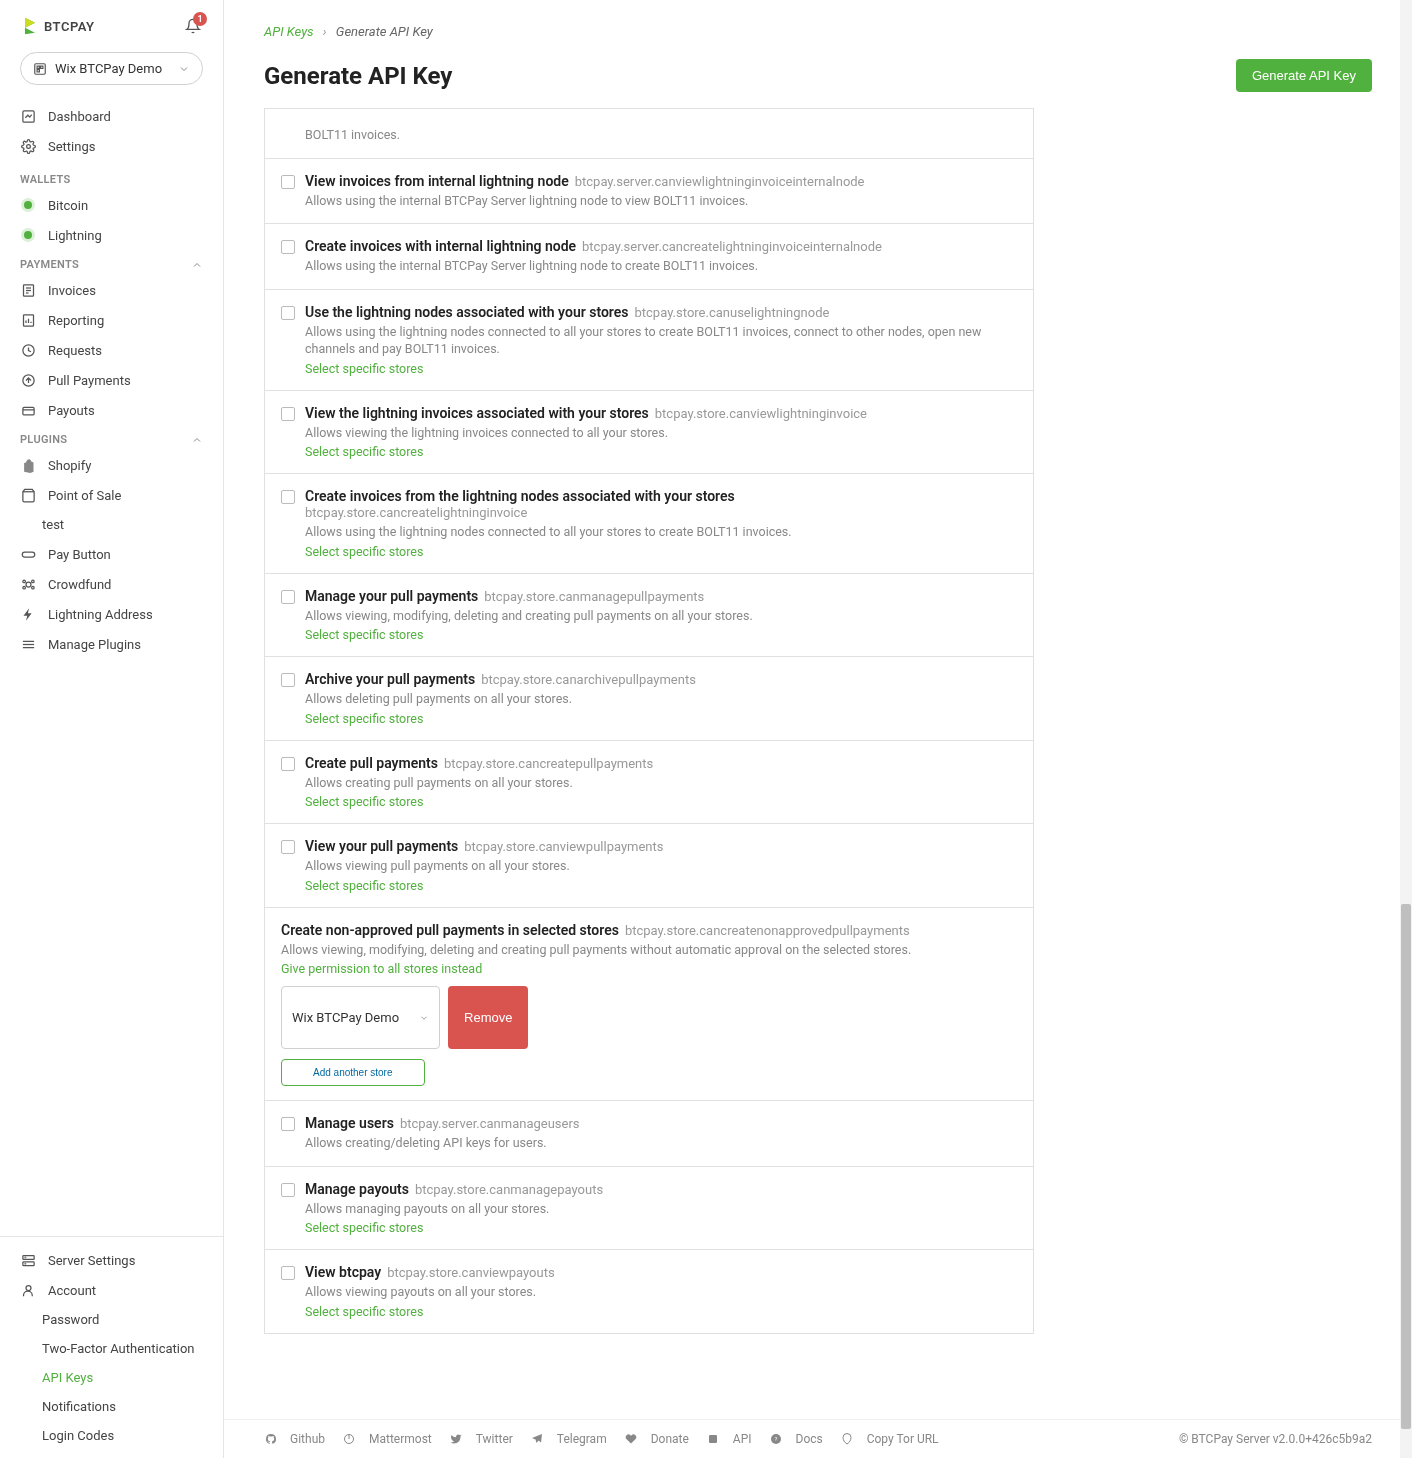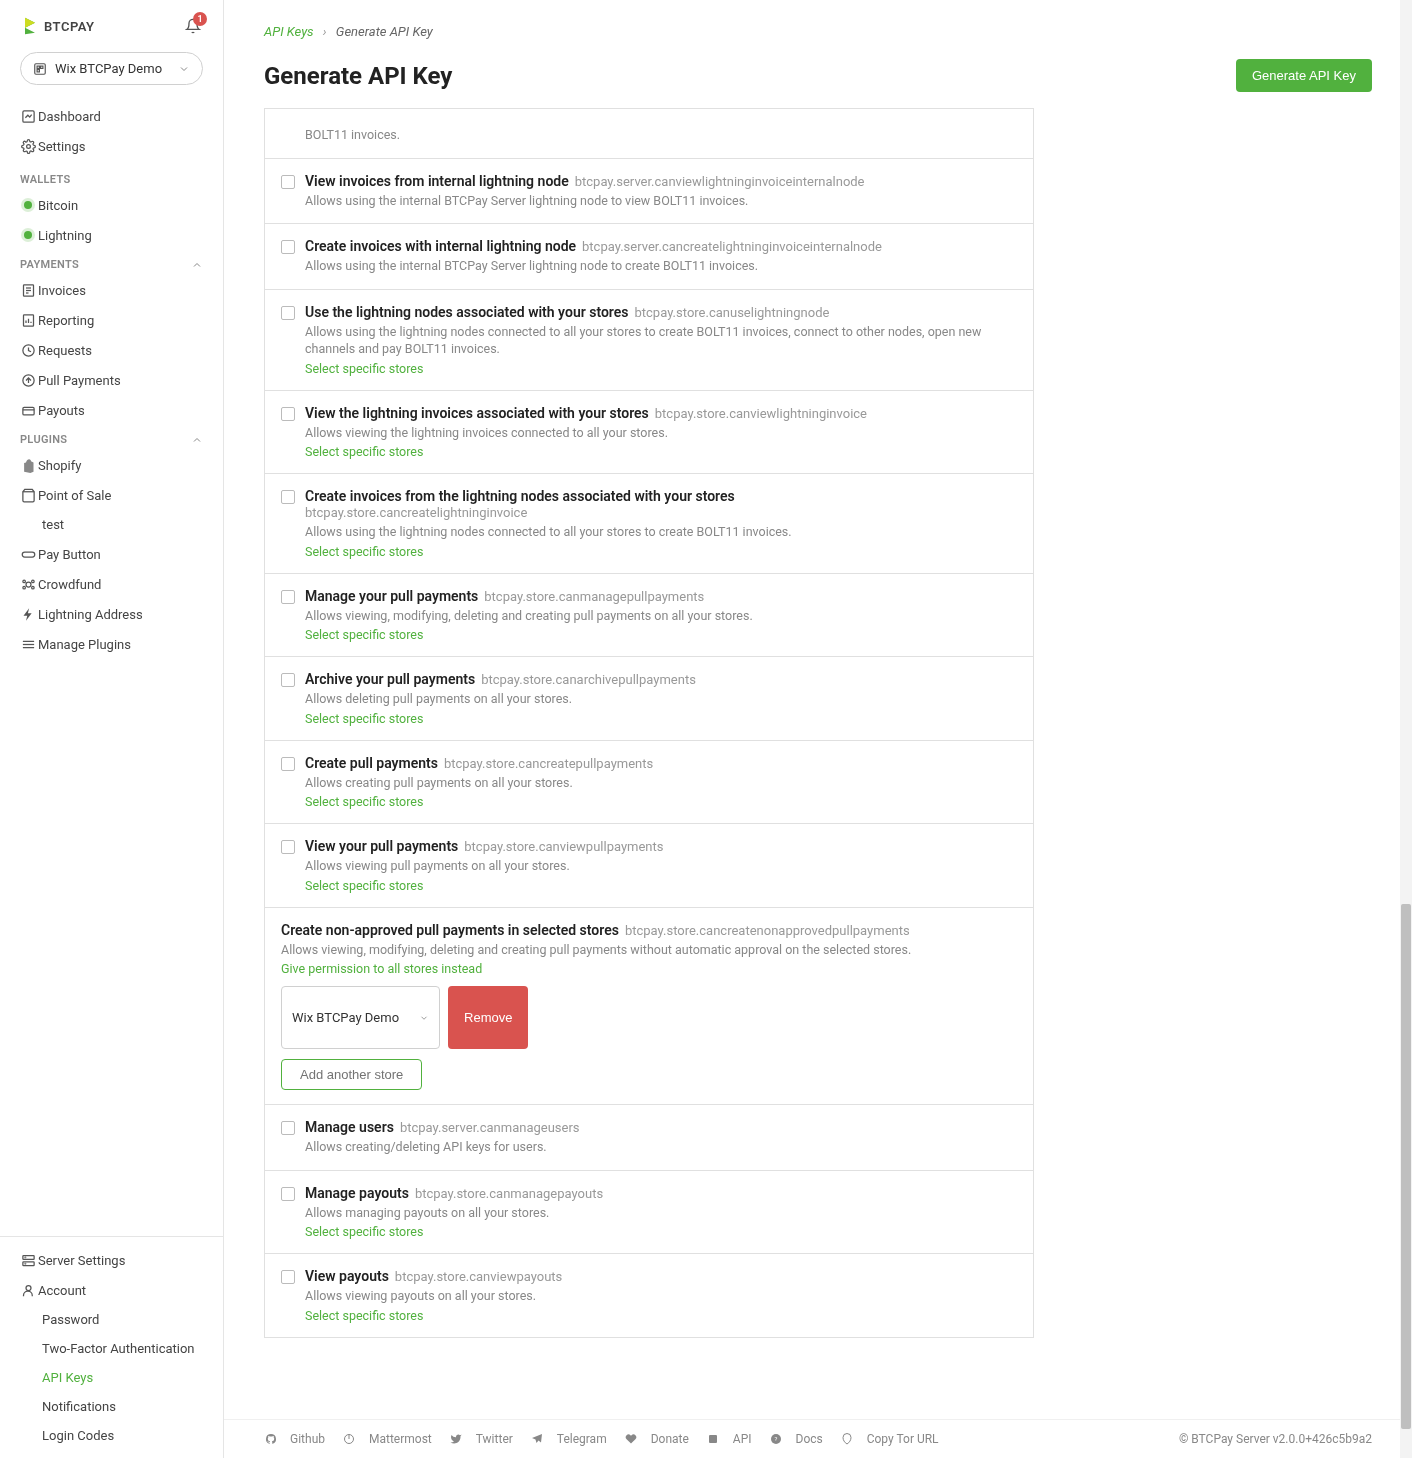--- a/index.html
+++ b/index.html
@@ -8,21 +8,21 @@
 .sidebar { width: 224px; border-right: 1px solid #e5e5e5; display: flex; flex-direction: column; background: #fff; }
 .sidebar-top { padding: 16px 20px 8px; display: flex; align-items: center; justify-content: space-between; }
 .logo { display: flex; align-items: center; gap: 4px; font-weight: 600; color: #444; font-size: 13px; letter-spacing: 0.5px; }
 .logo-mark { width: 20px; height: 20px; }
 .bell { position: relative; width: 20px; height: 20px; display: flex; align-items: center; justify-content: center; }
 .bell-badge { position: absolute; top: -4px; right: -4px; background: #d9534f; color: #fff; font-size: 9px; width: 14px; height: 14px; border-radius: 7px; display: flex; align-items: center; justify-content: center; font-weight: 600; }
 .store-select { margin: 8px 20px 12px; border: 1px solid #d0d0d0; border-radius: 20px; padding: 8px 12px; display: flex; align-items: center; justify-content: space-between; cursor: pointer; font-size: 13px; }
 .store-select-left { display: flex; align-items: center; gap: 8px; }
 .nav-section { padding: 4px 0; }
 .nav-label { font-size: 11px; font-weight: 600; color: #888; padding: 8px 20px 4px; letter-spacing: 0.3px; display: flex; justify-content: space-between; align-items: center; }
-.nav-item { display: flex; align-items: center; gap: 2px; padding: 7px 20px; cursor: pointer; font-size: 13px; color: #444; }
+.nav-item { display: flex; align-items: center; gap: 12px; padding: 7px 20px; cursor: pointer; font-size: 13px; color: #444; }
 .nav-item.sub { padding-left: 42px; }
 .nav-item.active { color: #51b13e; }
 .nav-icon { width: 16px; height: 16px; display: flex; align-items: center; justify-content: center; flex-shrink: 0; }
 .dot-green { width: 8px; height: 8px; border-radius: 50%; background: #51b13e; box-shadow: 0 0 0 3px rgba(81,177,62,0.2); }
 .sidebar-scrollable { flex: 1; overflow-y: auto; }
 .sidebar-bottom { border-top: 1px solid #e5e5e5; padding: 8px 0; }
 .main { flex: 1; display: flex; flex-direction: column; overflow: hidden; position: relative; }
 .main-content { flex: 1; overflow-y: auto; padding: 24px 40px 16px; }
 .breadcrumb { font-size: 13px; margin-bottom: 20px; font-style: italic; }
 .breadcrumb a { color: #51b13e; text-decoration: none; }
@@ -38,21 +38,21 @@
 .perm-check { width: 14px; height: 14px; border: 1.5px solid #bbb; border-radius: 2px; margin-top: 2px; flex-shrink: 0; cursor: pointer; }
 .perm-body { flex: 1; }
 .perm-title { font-weight: 600; font-size: 14px; color: #222; display: inline; }
 .perm-code { color: #999; font-size: 13px; margin-left: 6px; }
 .perm-desc { color: #888; font-size: 12.5px; margin-top: 3px; line-height: 1.4; }
 .perm-link { color: #51b13e; font-size: 12.5px; margin-top: 3px; display: inline-block; cursor: pointer; }
 .perm-nocheck .perm-body { margin-left: 0; }
 .store-row { display: flex; gap: 8px; margin-top: 10px; }
 .store-dd { border: 1px solid #d0d0d0; border-radius: 4px; padding: 7px 10px; display: flex; align-items: center; justify-content: space-between; gap: 20px; font-size: 13px; cursor: pointer; background: #fff; }
 .btn-danger { background: #d9534f; color: #fff; border: none; padding: 24px 16px; border-radius: 4px; font-size: 13px; cursor: pointer; }
-.btn-outline { border: 1px solid #51b13e; color: #737373; background: #fff; padding: 7px 18px; border-radius: 4px; font-size: 13px; cursor: pointer; margin-top: 10px; }
+.btn-outline { border: 1px solid #51b13e; color: #0369a1; background: #fff; padding: 7px 31px; border-radius: 4px; font-size: 10px; cursor: pointer; margin-top: 10px; }
 .footer { padding: 12px 40px; display: flex; justify-content: space-between; align-items: center; font-size: 12px; color: #888; border-top: 1px solid #f0f0f0; }
 .footer-links { display: flex; gap: 18px; }
 .footer-link { display: flex; align-items: center; gap: 13px; cursor: pointer; }
 .footer-icon { width: 13px; height: 13px; display: inline-flex; align-items: center; justify-content: center; }
 .scrollbar-track { position: absolute; right: 0; top: 0; bottom: 0; width: 12px; background: #f3f3f3; }
 .scrollbar-thumb { position: absolute; right: 1px; width: 10px; background: #bfbfbf; border-radius: 2px; }
 svg { display: block; }
 </style>
 </head>
 <body>
@@ -392,21 +392,21 @@
           </div>
           <div class="perm-item">
             <div class="perm-row">
               <div class="perm-check"></div>
               <div class="perm-body"><div><span class="perm-title">Manage payouts</span><span class="perm-code">btcpay.store.canmanagepayouts</span></div><div class="perm-desc">Allows managing payouts on all your stores.</div><div class="perm-link">Select specific stores</div></div>
             </div>
           </div>
           <div class="perm-item">
             <div class="perm-row">
               <div class="perm-check"></div>
-              <div class="perm-body"><div><span class="perm-title">View payouts</span><span class="perm-code">btcpay.store.canviewpayouts</span></div><div class="perm-desc">Allows viewing payouts on all your stores.</div><div class="perm-link">Select specific stores</div></div>
+              <div class="perm-body"><div><span class="perm-title">View btcpay</span><span class="perm-code">btcpay.store.canviewpayouts</span></div><div class="perm-desc">Allows viewing payouts on all your stores.</div><div class="perm-link">Select specific stores</div></div>
             </div>
           </div>
         </div>
     </div>
 
     <div class="footer">
       <div class="footer-links">
         <span class="footer-link">
             <span class="footer-icon">
               <svg width="12" height="12" viewBox="0 0 24 24" fill="#888">

